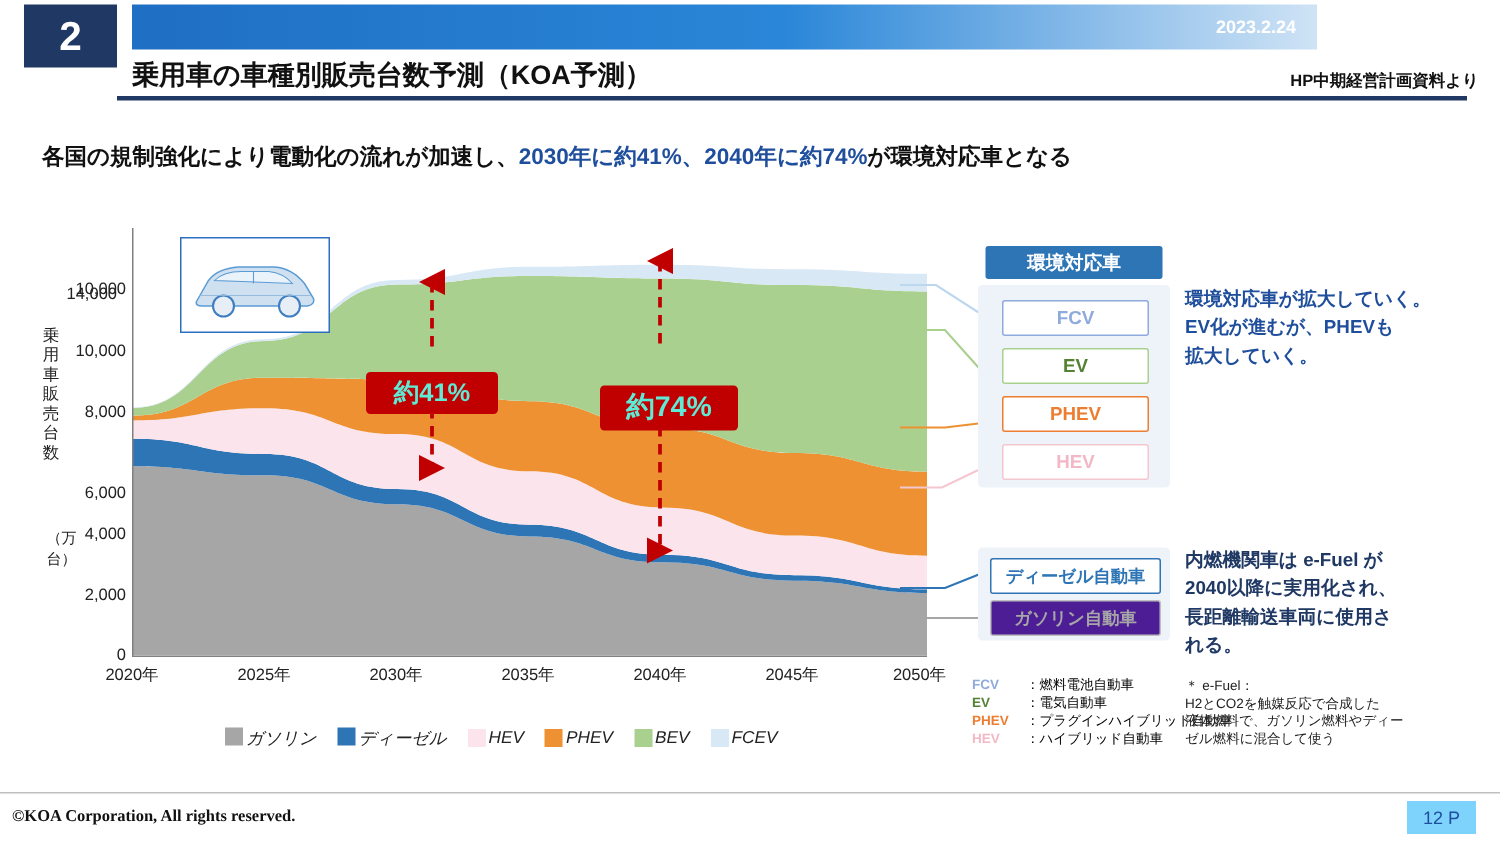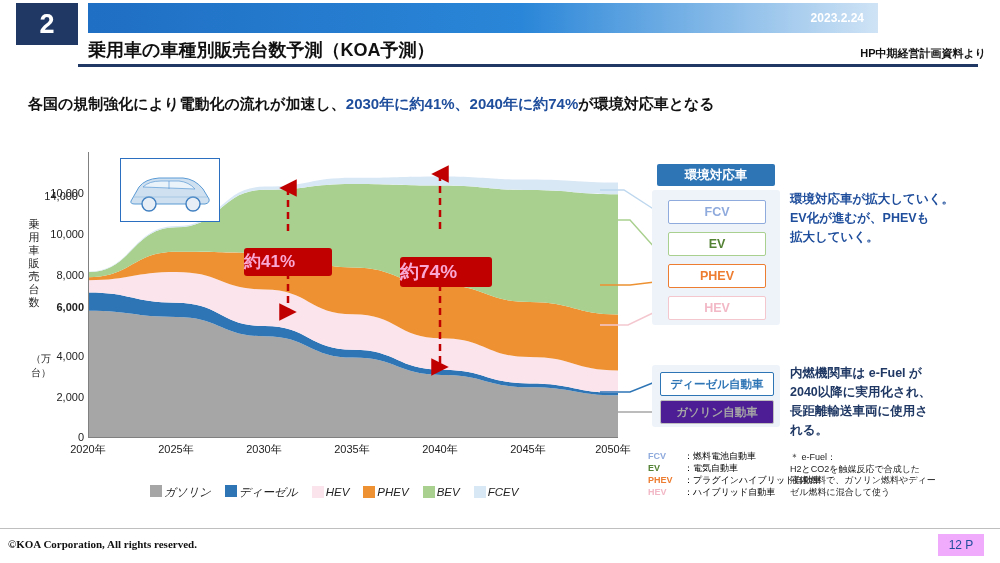--- a/index.html
+++ b/index.html
@@ -62,22 +62,22 @@
   .gridline{position:absolute;left:88px;width:530px;height:1px;background:#d9d9d9;}
   .axisline{position:absolute;left:88px;top:437px;width:530px;height:1px;background:#808080;}
   .yaxisline{position:absolute;left:88px;top:152px;width:1px;height:286px;background:#808080;}
   
   .carbox{
     position:absolute;left:120px;top:158px;width:98px;height:62px;
     background:#fff;border:1px solid #2a6fc0;
   }
   
   .arrow-lbl{
-    position:absolute;background:#c00000;color:#f9a8d4;font-weight:bold;
-    border-radius:3px;
+    position:absolute;background:#c00000;color:#5eead4;font-weight:bold;
+    border-radius:3px;text-align:center;
   }
   
   .legend{
     position:absolute;left:150px;top:483px;width:470px;height:18px;
     font-size:11.5px;color:#222;display:flex;align-items:center;gap:14px;
   }
   .legend .it{display:flex;align-items:flex-start;gap:2px;font-style:italic;}
   .legend .sw{width:12px;height:12px;display:inline-block;}
   
   .rbox{
@@ -90,21 +90,21 @@
   .rtext{position:absolute;font-size:12.5px;color:#1f4e9c;font-weight:bold;line-height:19px;}
   .rtext2{position:absolute;font-size:12.5px;color:#1f3864;font-weight:bold;line-height:19px;}
   
   .abbr{position:absolute;left:648px;top:450px;font-size:9px;line-height:12px;}
   .abbr .k{display:inline-block;width:36px;font-weight:bold;}
   .efuel{position:absolute;left:790px;top:452px;font-size:9px;line-height:11.5px;color:#222;}
   
   .footline{position:absolute;left:0;top:528px;width:1000px;height:1px;background:#bfbfbf;}
   .foot{position:absolute;left:8px;top:538px;font-size:11px;font-weight:bold;color:#111;
         font-family:"Liberation Serif",serif;}
-  .pnum{position:absolute;right:16px;top:534px;width:46px;height:22px;background:#f0abfc;
+  .pnum{position:absolute;right:16px;top:534px;width:46px;height:22px;background:#7dd3fc;
         color:#1f4e9c;font-size:12px;display:flex;align-items:center;justify-content:center;}
 </style>
 </head>
 <body>
 
 <div class="hdr">
   <div class="hdr-num">2</div>
   <div class="hdr-bar1">
     <div class="hdr-date">2023.2.24</div>
   </div>
@@ -127,21 +127,21 @@
   <div class="gridline" style="top:234px;"></div>
   <div class="gridline" style="top:275px;"></div>
   <div class="gridline" style="top:315px;"></div>
   <div class="gridline" style="top:356px;"></div>
   <div class="gridline" style="top:397px;"></div>
 
   <div class="ylab" style="left:34px;top:146px;margin-top:44px;">14,000</div>
   <div class="ylab" style="left:40px;top:187px;">10,000</div>
   <div class="ylab" style="left:40px;top:228px;">10,000</div>
   <div class="ylab" style="left:40px;top:269px;">8,000</div>
-  <div class="ylab" style="left:40px;top:301px;font-weight:bold;">6,000</div>
+  <div class="ylab" style="left:40px;top:323px;">6,000</div>
   <div class="ylab" style="left:40px;top:350px;">4,000</div>
   <div class="ylab" style="left:40px;top:391px;">2,000</div>
   <div class="ylab" style="left:40px;top:431px;">0</div>
 
   <svg id="plot-svg" class="plot" viewBox="0 0 530 285" preserveAspectRatio="none">
       <path d="M0 158.78571428571428 C44.166666666666664 158.78571428571428 44.166666666666664 164.89285714285714 88.33333333333333 164.89285714285714 C132.5 164.89285714285714 132.5 184.23214285714283 176.66666666666666 184.23214285714283 C220.83333333333331 184.23214285714283 220.83333333333331 205.60714285714286 265 205.60714285714286 C309.16666666666663 205.60714285714286 309.16666666666663 222.91071428571428 353.3333333333333 222.91071428571428 C397.5 222.91071428571428 397.5 235.125 441.66666666666663 235.125 C485.8333333333333 235.125 485.8333333333333 243.26785714285714 530 243.26785714285714 L530 285 C485.8333333333333 285 485.8333333333333 285 441.66666666666663 285 C397.5 285 397.5 285 353.3333333333333 285 C309.16666666666663 285 309.16666666666663 285 265 285 C220.83333333333331 285 220.83333333333331 285 176.66666666666666 285 C132.5 285 132.5 285 88.33333333333333 285 C44.166666666666664 285 44.166666666666664 285 0 285 Z" fill="#a6a6a6" stroke="none"></path>
       <path d="M0 140.46428571428572 C44.166666666666664 140.46428571428572 44.166666666666664 150.64285714285714 88.33333333333333 150.64285714285714 C132.5 150.64285714285714 132.5 174.05357142857144 176.66666666666666 174.05357142857144 C220.83333333333331 174.05357142857144 220.83333333333331 197.87142857142857 265 197.87142857142857 C309.16666666666663 197.87142857142857 309.16666666666663 217.82142857142856 353.3333333333333 217.82142857142856 C397.5 217.82142857142856 397.5 231.4607142857143 441.66666666666663 231.4607142857143 C485.8333333333333 231.4607142857143 485.8333333333333 240.825 530 240.825 L530 243.26785714285714 C485.8333333333333 243.26785714285714 485.8333333333333 235.125 441.66666666666663 235.125 C397.5 235.125 397.5 222.91071428571428 353.3333333333333 222.91071428571428 C309.16666666666663 222.91071428571428 309.16666666666663 205.60714285714286 265 205.60714285714286 C220.83333333333331 205.60714285714286 220.83333333333331 184.23214285714283 176.66666666666666 184.23214285714283 C132.5 184.23214285714283 132.5 164.89285714285714 88.33333333333333 164.89285714285714 C44.166666666666664 164.89285714285714 44.166666666666664 158.78571428571428 0 158.78571428571428 Z" fill="#2e75b6" stroke="none"></path>
       <path d="M0 128.25 C44.166666666666664 128.25 44.166666666666664 120.10714285714283 88.33333333333333 120.10714285714283 C132.5 120.10714285714283 132.5 137.41071428571428 176.66666666666666 137.41071428571428 C220.83333333333331 137.41071428571428 220.83333333333331 162.24642857142857 265 162.24642857142857 C309.16666666666663 162.24642857142857 309.16666666666663 186.26785714285714 353.3333333333333 186.26785714285714 C397.5 186.26785714285714 397.5 204.99642857142857 441.66666666666663 204.99642857142857 C485.8333333333333 204.99642857142857 485.8333333333333 218.43214285714288 530 218.43214285714288 L530 240.825 C485.8333333333333 240.825 485.8333333333333 231.4607142857143 441.66666666666663 231.4607142857143 C397.5 231.4607142857143 397.5 217.82142857142856 353.3333333333333 217.82142857142856 C309.16666666666663 217.82142857142856 309.16666666666663 197.87142857142857 265 197.87142857142857 C220.83333333333331 197.87142857142857 220.83333333333331 174.05357142857144 176.66666666666666 174.05357142857144 C132.5 174.05357142857144 132.5 150.64285714285714 88.33333333333333 150.64285714285714 C44.166666666666664 150.64285714285714 44.166666666666664 140.46428571428572 0 140.46428571428572 Z" fill="#fce4ec" stroke="none"></path>
       <path d="M0 125.19642857142858 C44.166666666666664 125.19642857142858 44.166666666666664 99.75 88.33333333333333 99.75 C132.5 99.75 132.5 100.76785714285714 176.66666666666666 100.76785714285714 C220.83333333333331 100.76785714285714 220.83333333333331 115.42500000000001 265 115.42500000000001 C309.16666666666663 115.42500000000001 309.16666666666663 133.33928571428572 353.3333333333333 133.33928571428572 C397.5 133.33928571428572 397.5 150.03214285714284 441.66666666666663 150.03214285714284 C485.8333333333333 150.03214285714284 485.8333333333333 162.45 530 162.45 L530 218.43214285714288 C485.8333333333333 218.43214285714288 485.8333333333333 204.99642857142857 441.66666666666663 204.99642857142857 C397.5 204.99642857142857 397.5 186.26785714285714 353.3333333333333 186.26785714285714 C309.16666666666663 186.26785714285714 309.16666666666663 162.24642857142857 265 162.24642857142857 C220.83333333333331 162.24642857142857 220.83333333333331 137.41071428571428 176.66666666666666 137.41071428571428 C132.5 137.41071428571428 132.5 120.10714285714283 88.33333333333333 120.10714285714283 C44.166666666666664 120.10714285714283 44.166666666666664 128.25 0 128.25 Z" fill="#ed9132" stroke="none"></path>
       <path d="M0 120.10714285714283 C44.166666666666664 120.10714285714283 44.166666666666664 75.32142857142856 88.33333333333333 75.32142857142856 C132.5 75.32142857142856 132.5 37.66071428571428 176.66666666666666 37.66071428571428 C220.83333333333331 37.66071428571428 220.83333333333331 31.96071428571426 265 31.96071428571426 C309.16666666666663 31.96071428571426 309.16666666666663 33.58928571428572 353.3333333333333 33.58928571428572 C397.5 33.58928571428572 397.5 38.06785714285715 441.66666666666663 38.06785714285715 C485.8333333333333 38.06785714285715 485.8333333333333 42.342857142857156 530 42.342857142857156 L530 162.45 C485.8333333333333 162.45 485.8333333333333 150.03214285714284 441.66666666666663 150.03214285714284 C397.5 150.03214285714284 397.5 133.33928571428572 353.3333333333333 133.33928571428572 C309.16666666666663 133.33928571428572 309.16666666666663 115.42500000000001 265 115.42500000000001 C220.83333333333331 115.42500000000001 220.83333333333331 100.76785714285714 176.66666666666666 100.76785714285714 C132.5 100.76785714285714 132.5 99.75 88.33333333333333 99.75 C44.166666666666664 99.75 44.166666666666664 125.19642857142858 0 125.19642857142858 Z" fill="#a9d08e" stroke="none"></path>

